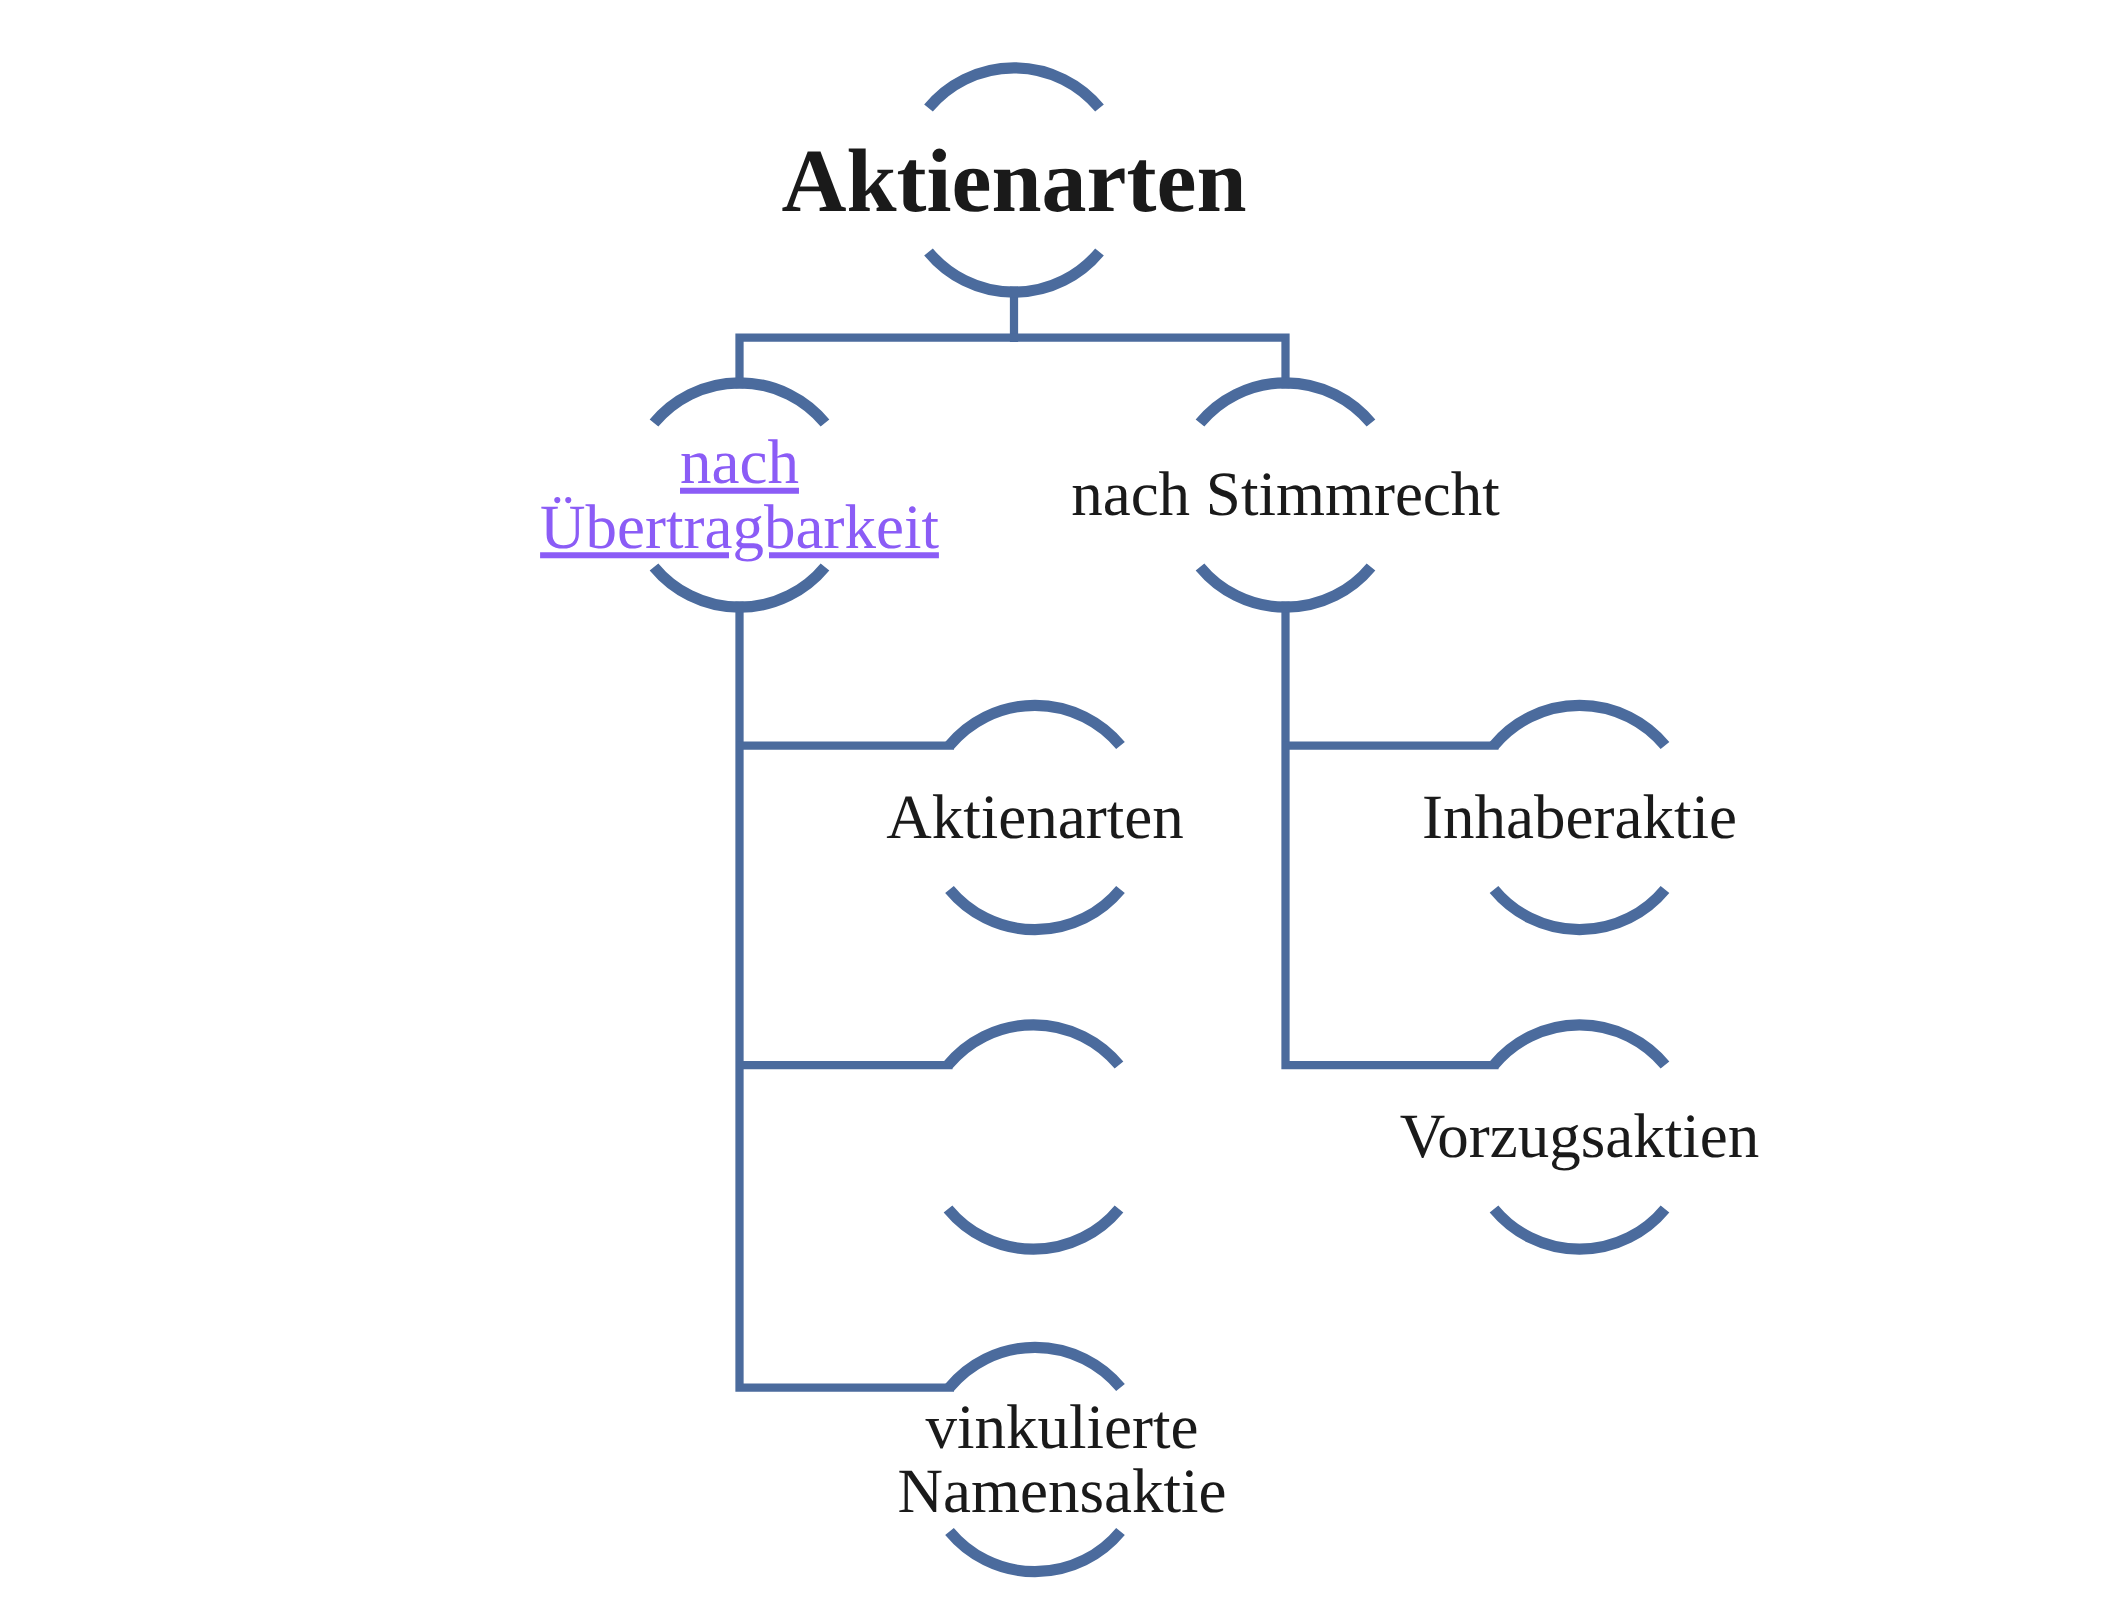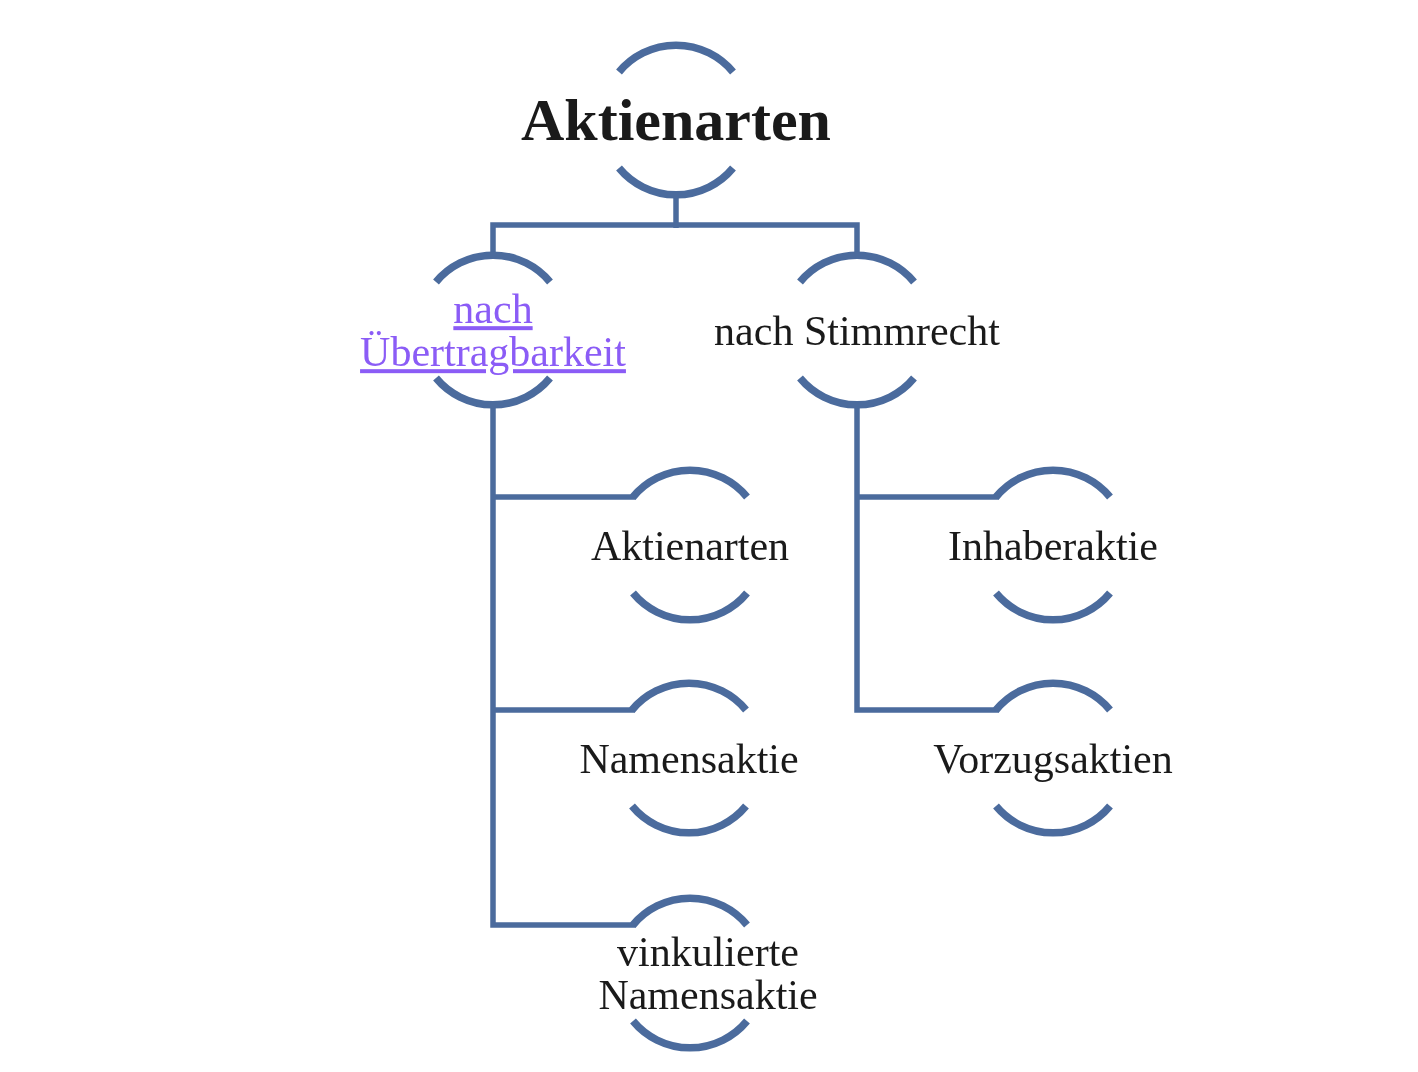--- a/index.html
+++ b/index.html
@@ -82,21 +82,20 @@
   </svg>
 
   <div class="node-label root" style="left: 676px; top: 121px; color: rgb(26, 26, 26); font-weight: bold;">Aktienarten</div>
 
   <div class="node-label wrap" style="left: 493px; top: 331px; width: 300px; color: #8b5cf6; text-decoration: underline;">nach Übertragbarkeit</div>
 
   <div class="node-label" style="left: 857px; top: 331px; color: rgb(26, 26, 26);">nach Stimmrecht</div>
 
   <div class="node-label" style="left: 690px; top: 546px; color: rgb(26, 26, 26);">Aktienarten</div>
 
-  <div class="node-label" style="left: 689px; top: 759px; color: rgb(26, 26, 26);">Namensaktie</div>
 
   <div class="node-label wrap" style="left: 708px; top: 974px; width: 280px; color: rgb(26, 26, 26);">vinkulierte Namensaktie</div>
 
   <div class="node-label" style="left: 1053px; top: 546px; color: rgb(26, 26, 26);">Inhaberaktie</div>
 
   <div class="node-label" style="left: 1053px; top: 759px; color: rgb(26, 26, 26);">Vorzugsaktien</div>
 
 </div>
 
 </body></html>

